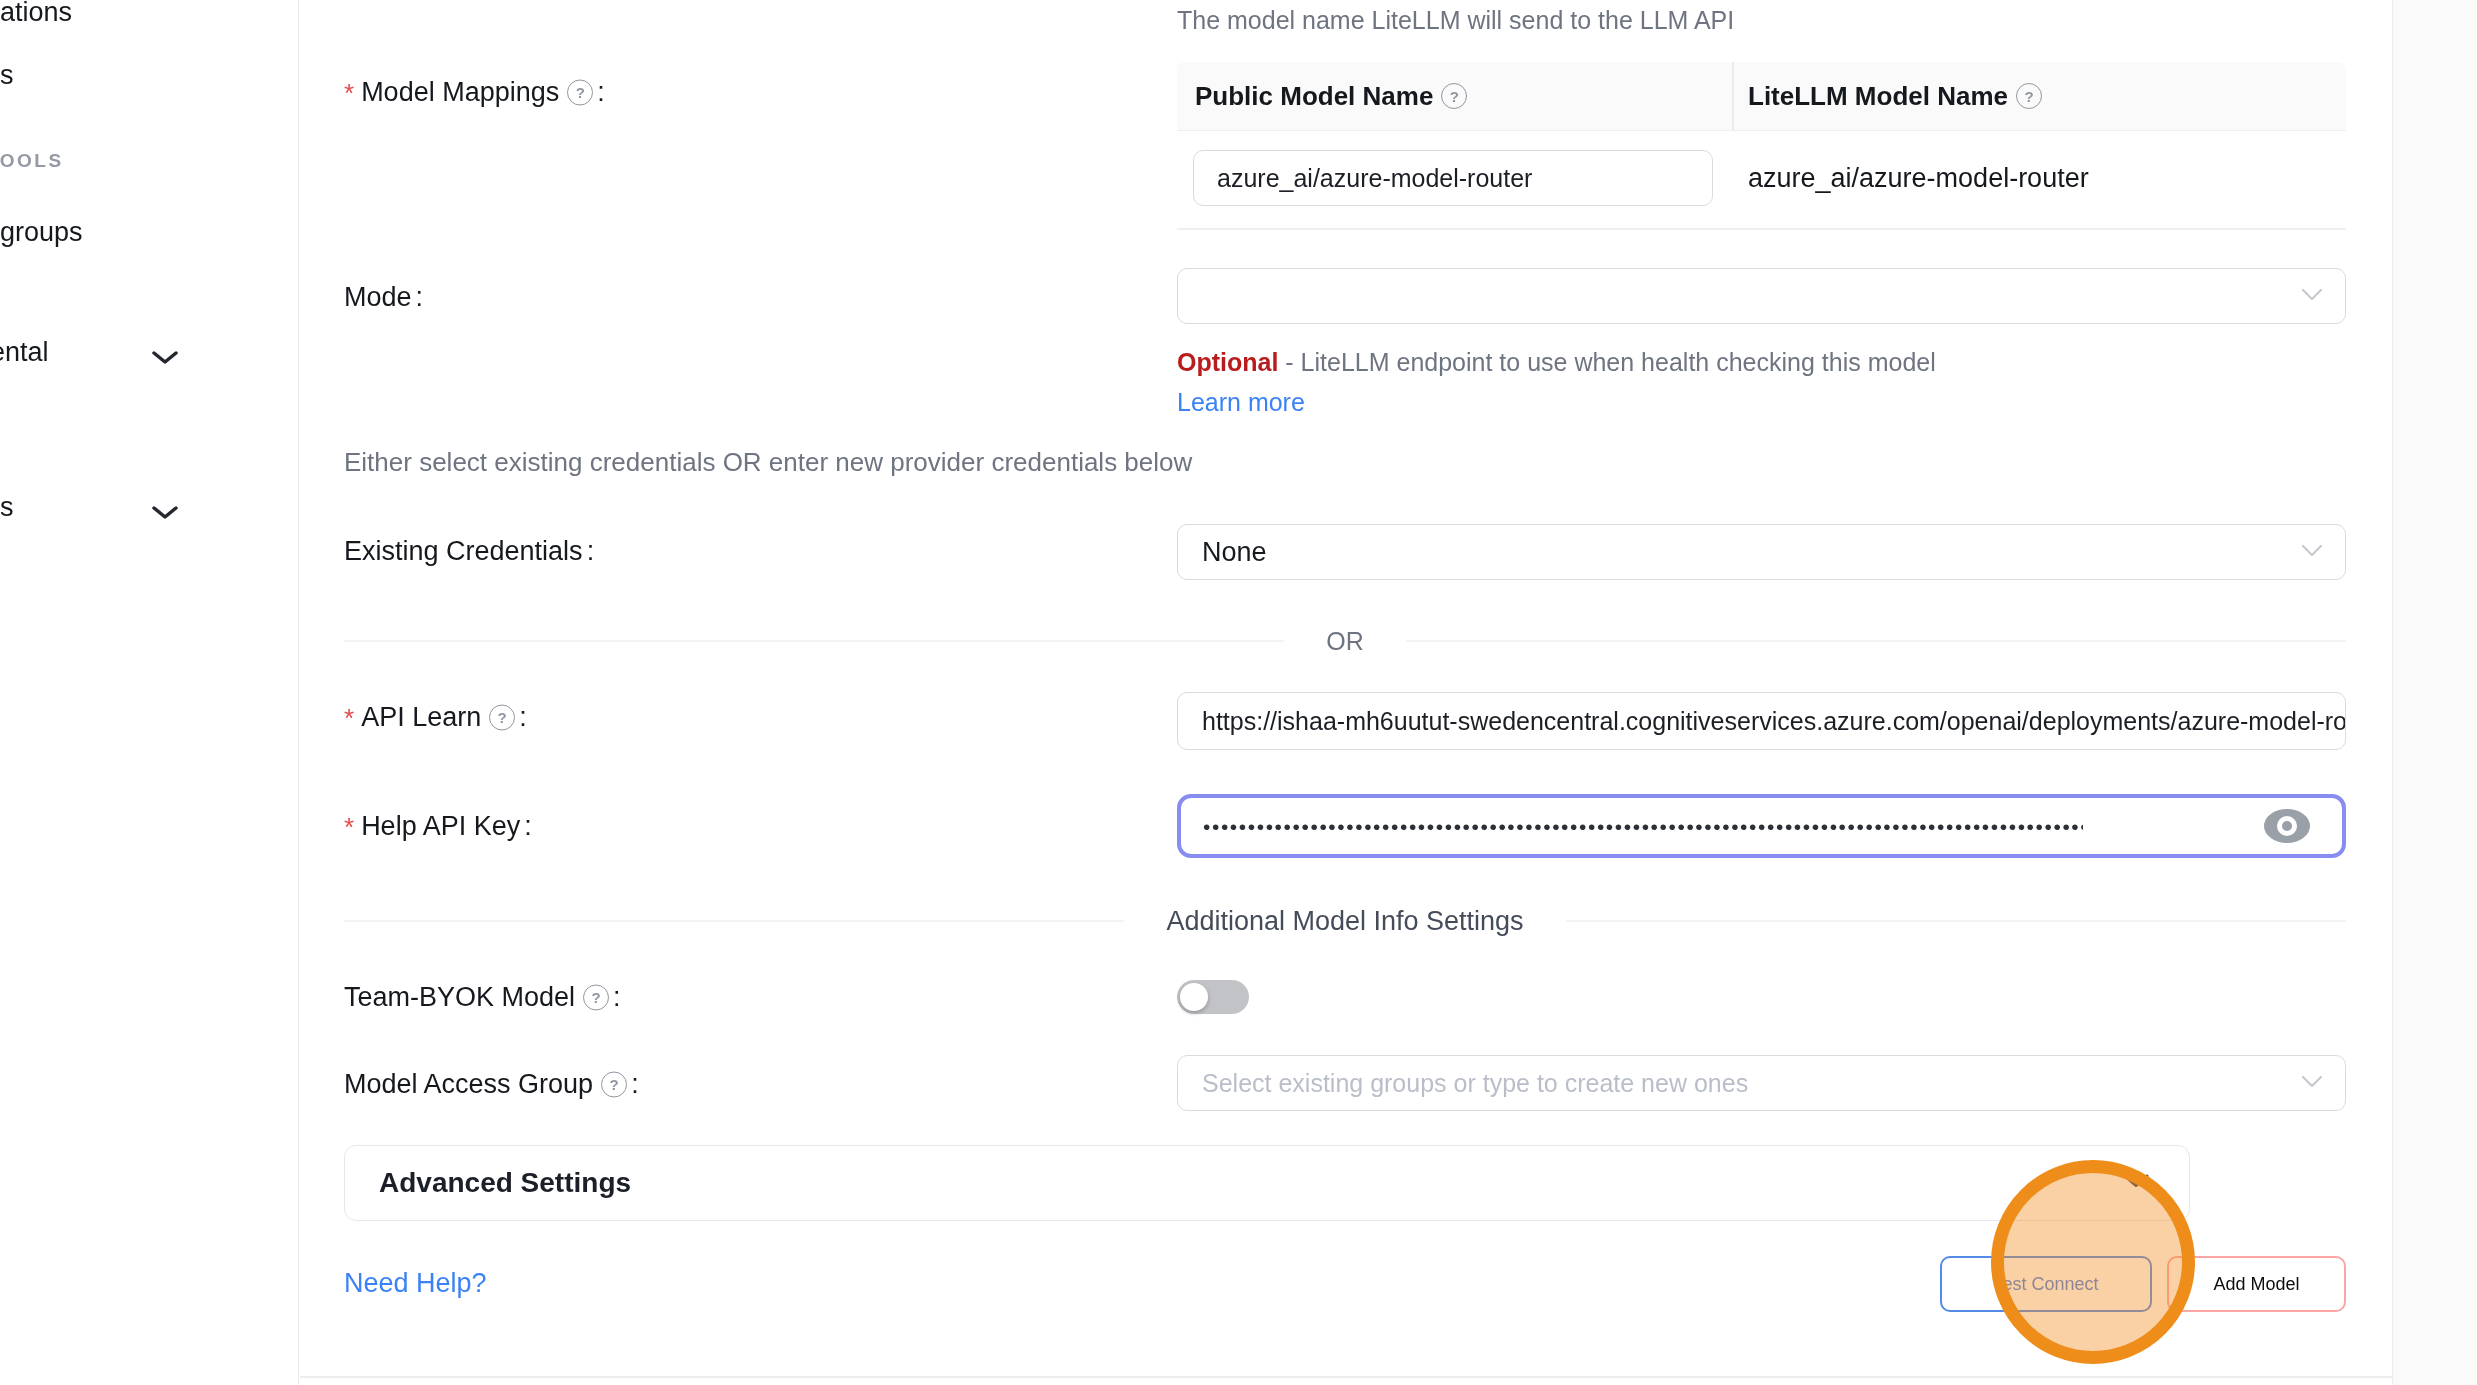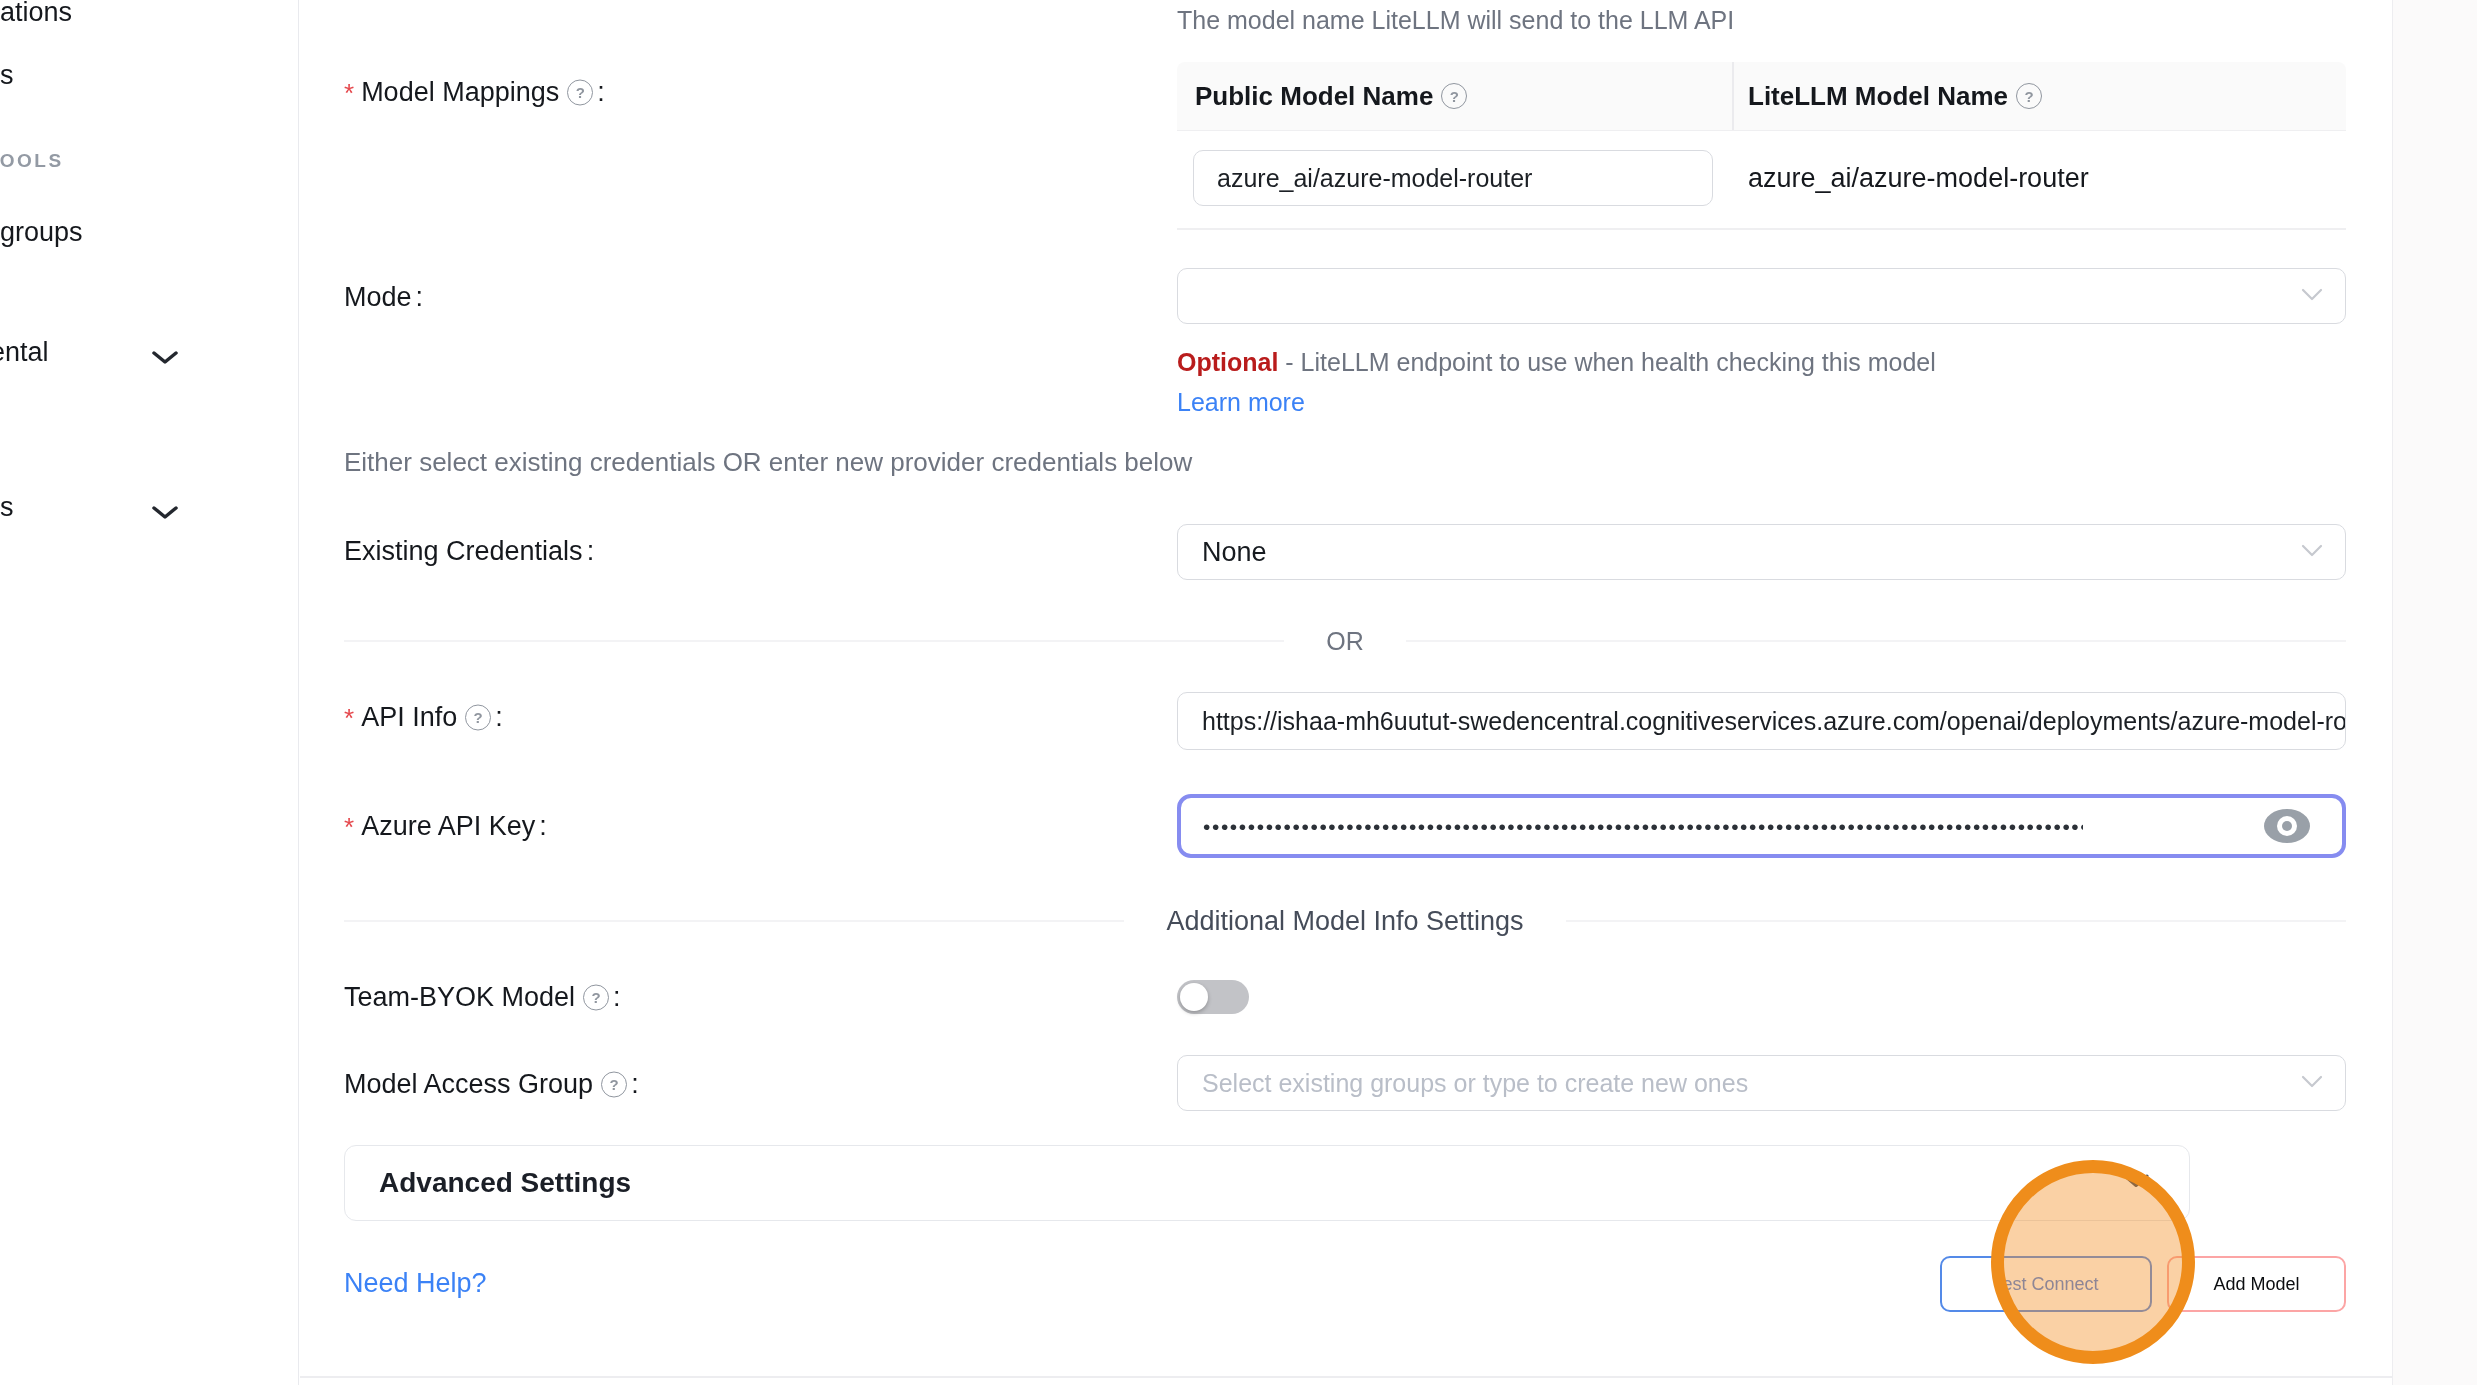--- a/index.html
+++ b/index.html
@@ -172,31 +172,31 @@
   </div>
 
   <div class="divider-row" style="top:641px;">
     <div class="line"></div>
     <div class="dtxt or-txt">OR</div>
     <div class="line"></div>
   </div>
 
   <div class="label-row" style="top:717px;">
     <span class="req">*</span>
-    <span>API Info</span>
+    <span>API Learn</span>
     <span class="qicon"></span>
     <span class="colon">:</span>
   </div>
   <div class="text-input" style="top:692px;height:58px;">
     <span class="url-txt">https://ishaa-mh6uutut-swedencentral.cognitiveservices.azure.com/openai/deployments/azure-model-route</span>
   </div>
 
   <div class="label-row" style="top:826px;">
     <span class="req">*</span>
-    <span>Azure API Key</span>
+    <span>Help API Key</span>
     <span class="colon">:</span>
   </div>
   <div class="key-input">
     <span class="dots">••••••••••••••••••••••••••••••••••••••••••••••••••••••••••••••••••••••••••••••••••••••••••••••••••••</span>
     <span class="eye">
       <span class="ring">
           <span class="pupil"></span>
         </span>
     </span>
   </div>

